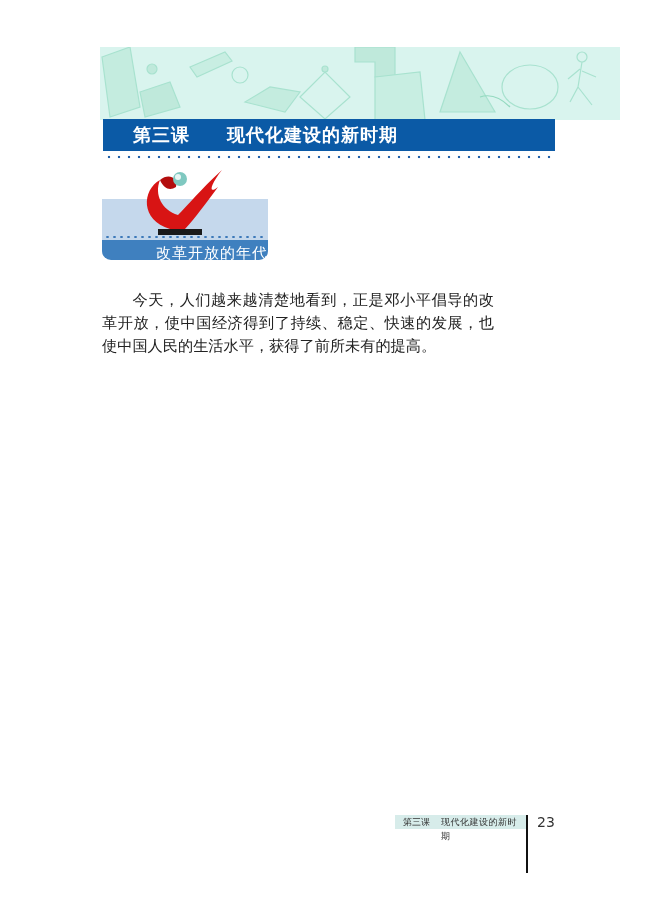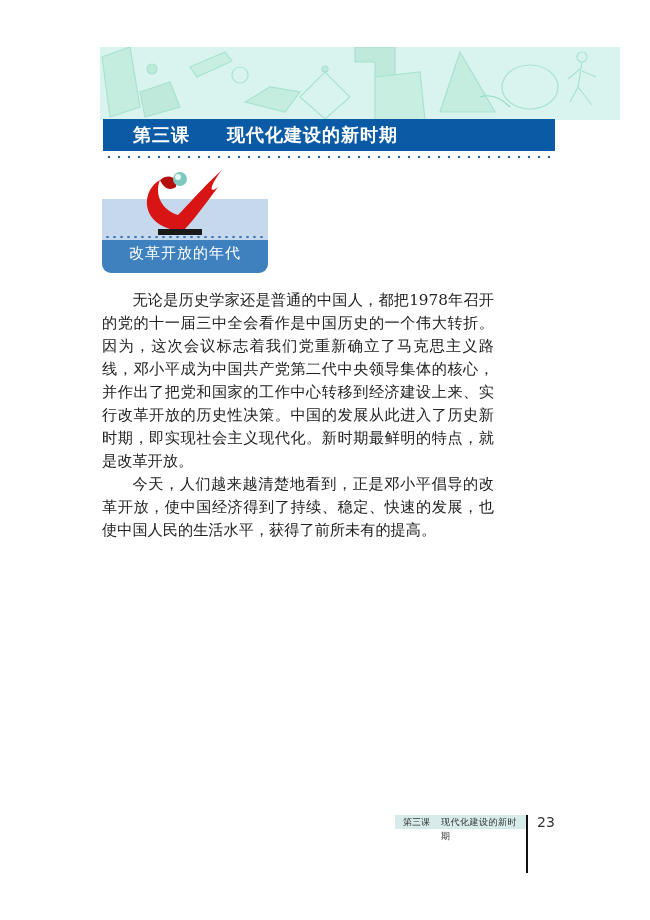--- a/index.html
+++ b/index.html
@@ -19,24 +19,24 @@
   .dots-row { position: absolute; left: 104px; top: 155px; width: 452px; height: 4px;
               background-image: radial-gradient(circle, #1f5fa8 1.2px, transparent 1.6px);
               background-size: 10px 4px; background-repeat: repeat-x; }
 
   .section-box { position: absolute; left: 102px; top: 199px; width: 166px; height: 68px; }
   .section-box .upper { position: absolute; left: 0; top: 0; width: 166px; height: 41px;
                         background: #c5d8ec; }
   .section-box .dots { position: absolute; left: 2px; top: 36px; width: 162px; height: 4px;
                        background-image: radial-gradient(circle, #3c78b9 1px, transparent 1.4px);
                        background-size: 7px 4px; background-repeat: repeat-x; }
-  .section-box .lower { position: absolute; left: 0; top: 41px; width: 166px; height: 33px;
+  .section-box .lower { position: absolute; left: 0; top: 41px; width: 166px; height: 20px;
                         background: #3f80bf; border-radius: 0 0 9px 9px; color: #fff;
                         font-family: "DejaVu Sans", "Liberation Sans", sans-serif;
-                        font-size: 15px; text-align: center; line-height: 26px; letter-spacing: 1px; }
+                        font-size: 15px; text-align: right; line-height: 26px; letter-spacing: 1px; }
   .sculpture { position: absolute; left: 130px; top: 165px; width: 100px; height: 80px; }
 
   .body-text { position: absolute; left: 102px; top: 289px; width: 392px;
                font-size: 15.2px; line-height: 23.05px; text-align: justify; }
   .body-text p { margin: 0; text-indent: 2em; }
 
   .footer-strip { position: absolute; left: 395px; top: 815px; width: 131px; height: 14px;
                   background: #d7ecea; font-family: "DejaVu Sans", "Liberation Sans", sans-serif;
                   font-size: 9px; line-height: 14px; color: #333; }
   .footer-strip .lesson { position: absolute; left: 8px; }
@@ -84,21 +84,20 @@
 
 <svg class="sculpture" viewBox="0 0 100 80">
   <rect x="28" y="64" width="44" height="6" fill="#1a1a1a"></rect>
   <path d="M40 64 C10 55, 12 25, 30 15 C24 30, 32 45, 48 50 C58 40, 70 25, 92 5 C80 20, 78 30, 88 22 C76 38, 66 52, 55 64 Z" fill="#d81414"></path>
   <path d="M30 15 C38 8, 48 12, 46 22 C40 26, 34 24, 30 15 Z" fill="#b30d0d"></path>
   <circle cx="50" cy="14" r="7" fill="#7fc8c0"></circle>
   <circle cx="48" cy="12" r="3" fill="#e8f6f4"></circle>
 </svg>
 
 <div class="body-text">
-  <p>无论是历史学家还是普通的中国人，都把1978年召开的党的十一届三中全会看作是中国历史的一个伟大转折。因为，这次会议标志着我们党重新确立了马克思主义路线，邓小平成为中国共产党第二代中央领导集体的核心，并作出了把党和国家的工作中心转移到经济建设上来、实行改革开放的历史性决策。中国的发展从此进入了历史新时期，即实现社会主义现代化。新时期最鲜明的特点，就是改革开放。</p>
   <p>今天，人们越来越清楚地看到，正是邓小平倡导的改革开放，使中国经济得到了持续、稳定、快速的发展，也使中国人民的生活水平，获得了前所未有的提高。</p>
 </div>
 
 <div class="footer-strip">
   <span class="lesson">第三课</span>
   <span class="title">现代化建设的新时期</span>
 </div>
 <div class="footer-rule"></div>
 <div class="page-num">23</div>
 

